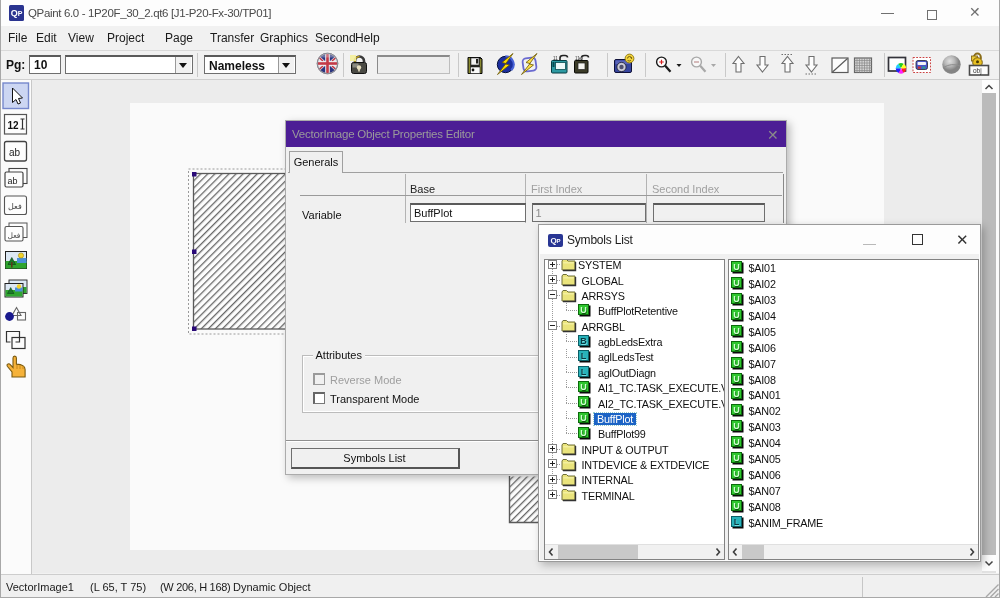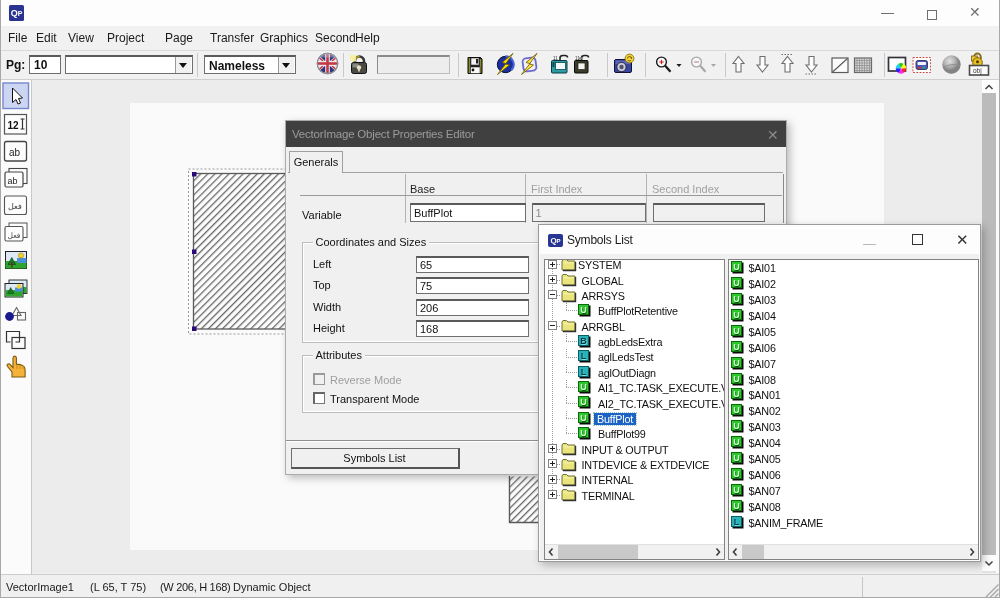--- a/index.html
+++ b/index.html
@@ -28,21 +28,21 @@
 #sidebar { left:0; top:80px; width:32px; height:494px; background:#fbfbfb; border-right:1px solid #c8c8c8; }
 #canvas { left:32px; top:80px; width:968px; height:493px; background:#ececec; overflow:hidden; }
 #page { left:98px; top:23px; width:754px; height:447px; background:#fafafa; }
 #vscroll { left:949.5px; top:0px; width:14px; height:493px; background:#e2e2e2; }
 #vswhite { left:963.5px; top:0; width:5px; height:493px; background:#fbfbfb; }
 #vthumb { left:0; top:13px; width:14px; height:462px; background:#bbbbbb; }
 .sbtn { background:#fdfdfd; }
 #statusbar { left:0; top:574px; width:1000px; height:24px; background:#f0f0f0; border-top:1px solid #cdcdcd; font-size:11px; color:#1a1a1a;text-decoration:underline; }
 #statusbar span { position:absolute; top:6px; }
 #propdlg { left:285px; top:120px; width:502px; height:355px; background:#f0f0f0; border:1px solid #ababab; box-shadow:3px 3px 8px rgba(0,0,0,0.25); }
-#propdlg .tb { position:absolute; left:0; top:0; width:100%; height:26px; background:#404040; }
+#propdlg .tb { position:absolute; left:0; top:0; width:100%; height:26px; background:#4c1d95; }
 #propdlg .tbt { position:absolute; left:6px; top:7px; font-size:11.5px; letter-spacing:-0.2px; color:#9b9b9b; }
 #propx { position:absolute; left:481px; top:6px; font-size:14px; color:#8a8a8a; }
 .tab { position:absolute; left:3px; top:30px; width:54px; height:21px; border:1px solid #a0a0a0; border-bottom:none; background:#f0f0f0; font-size:11px; color:#111; text-align:center; line-height:20px; }
 .tabline { position:absolute; left:2px; top:51px; width:495px; height:1px; background:#a0a0a0; }
 .tabfix { position:absolute; left:4px; top:51px; width:52px; height:1px; background:#f0f0f0; }
 .colv { position:absolute; top:53px; width:1px; height:49px; background:#b3b3b3; }
 .hdrline { position:absolute; left:14px; top:74px; width:482px; height:1px; background:#9a9a9a; }
 .hdr { position:absolute; top:62px; font-size:11px; }
 .pedit { position:absolute; height:19px; font-size:11px; color:#111; padding:2px 0 0 3px; }
 .grp { position:absolute; left:15.5px; width:240px; border:1px solid #bcbcbc; box-shadow:inset 0 0 0 1px #fff; }
@@ -75,20 +75,21 @@
 .tico { background:#28b2ba; border:1px solid #0a5e66; color:#083a42; text-shadow:0.5px 0.5px 0 #7adee2; }
 .vdot { position:absolute; width:1px; background-image:repeating-linear-gradient(to bottom,#9a9a9a 0 1px,transparent 1px 2px); }
 .hdot { position:absolute; height:1px; background-image:repeating-linear-gradient(to right,#9a9a9a 0 1px,transparent 1px 2px); }
 .sel { background:#1b63c5; color:#fff; outline:1px dotted #9cc; }
 </style>
 </head>
 <body>
 <div id="app">
   <div class="abs" id="titlebar"></div>
   <div class="abs" id="qpicon">Q<span style="font-size:7px">P</span></div>
+  <div class="abs" id="title">QPaint 6.0 - 1P20F_30_2.qt6 [J1-P20-Fx-30/TP01]</div>
   <div class="abs" id="min1"></div>
   <div class="abs" id="max1"></div>
   <div class="abs" id="close1">✕</div>
 
   <div class="abs" id="menubar">
     <span class="menu" style="left:8px">File</span>
     <span class="menu" style="left:36px">Edit</span>
     <span class="menu" style="left:68px">View</span>
     <span class="menu" style="left:107px">Project</span>
     <span class="menu" style="left:165px">Page</span>
@@ -359,31 +360,20 @@
     <div class="colv" style="left:496.5px;background:#888"></div>
     <div class="hdrline"></div>
     <span class="hdr" style="left:124px;color:#222">Base</span>
     <span class="hdr" style="left:245px;color:#a0a0a0">First Index</span>
     <span class="hdr" style="left:366px;color:#a0a0a0">Second Index</span>
     <span class="abs" style="left:16px;top:88px;font-size:11px;color:#111">Variable</span>
     <div class="pedit box3d" style="left:124px;top:82px;width:116px;">BuffPlot</div>
     <div class="pedit box3d" style="left:245.5px;top:82px;width:114px;background:#f0f0f0;color:#8a8a8a">1</div>
     <div class="pedit box3d" style="left:367px;top:82px;width:112px;background:#f0f0f0"></div>
 
-    <div class="grp" style="top:120.5px;height:101.5px">
-      <div class="grplbl">Coordinates and Sizes</div>
-      <span class="flbl" style="top:15px">Left</span>
-        <div class="fedit box3d" style="top:13px">65</div>
-      <span class="flbl" style="top:36.5px">Top</span>
-        <div class="fedit box3d" style="top:34.5px">75</div>
-      <span class="flbl" style="top:58px">Width</span>
-        <div class="fedit box3d" style="top:56px">206</div>
-      <span class="flbl" style="top:79.5px">Height</span>
-        <div class="fedit box3d" style="top:77.5px">168</div>
-    </div>
 
     <div class="grp" style="top:233.5px;height:58px">
       <div class="grplbl">Attributes</div>
       <div class="cb" style="top:17.5px;border:1px solid #9a9a9a;border-top:2px solid #9a9a9a;border-left:2px solid #9a9a9a;background:#f0f0f0"></div>
       <span class="flbl" style="top:18.5px;left:27.5px;color:#9e9e9e">Reverse Mode</span>
       <div class="cb" style="top:36.5px;border:1px solid #777;border-top:2px solid #666;border-left:2px solid #666;background:#fff"></div>
       <span class="flbl" style="top:37.5px;left:27.5px">Transparent Mode</span>
     </div>
 
     <div id="etch"></div>

